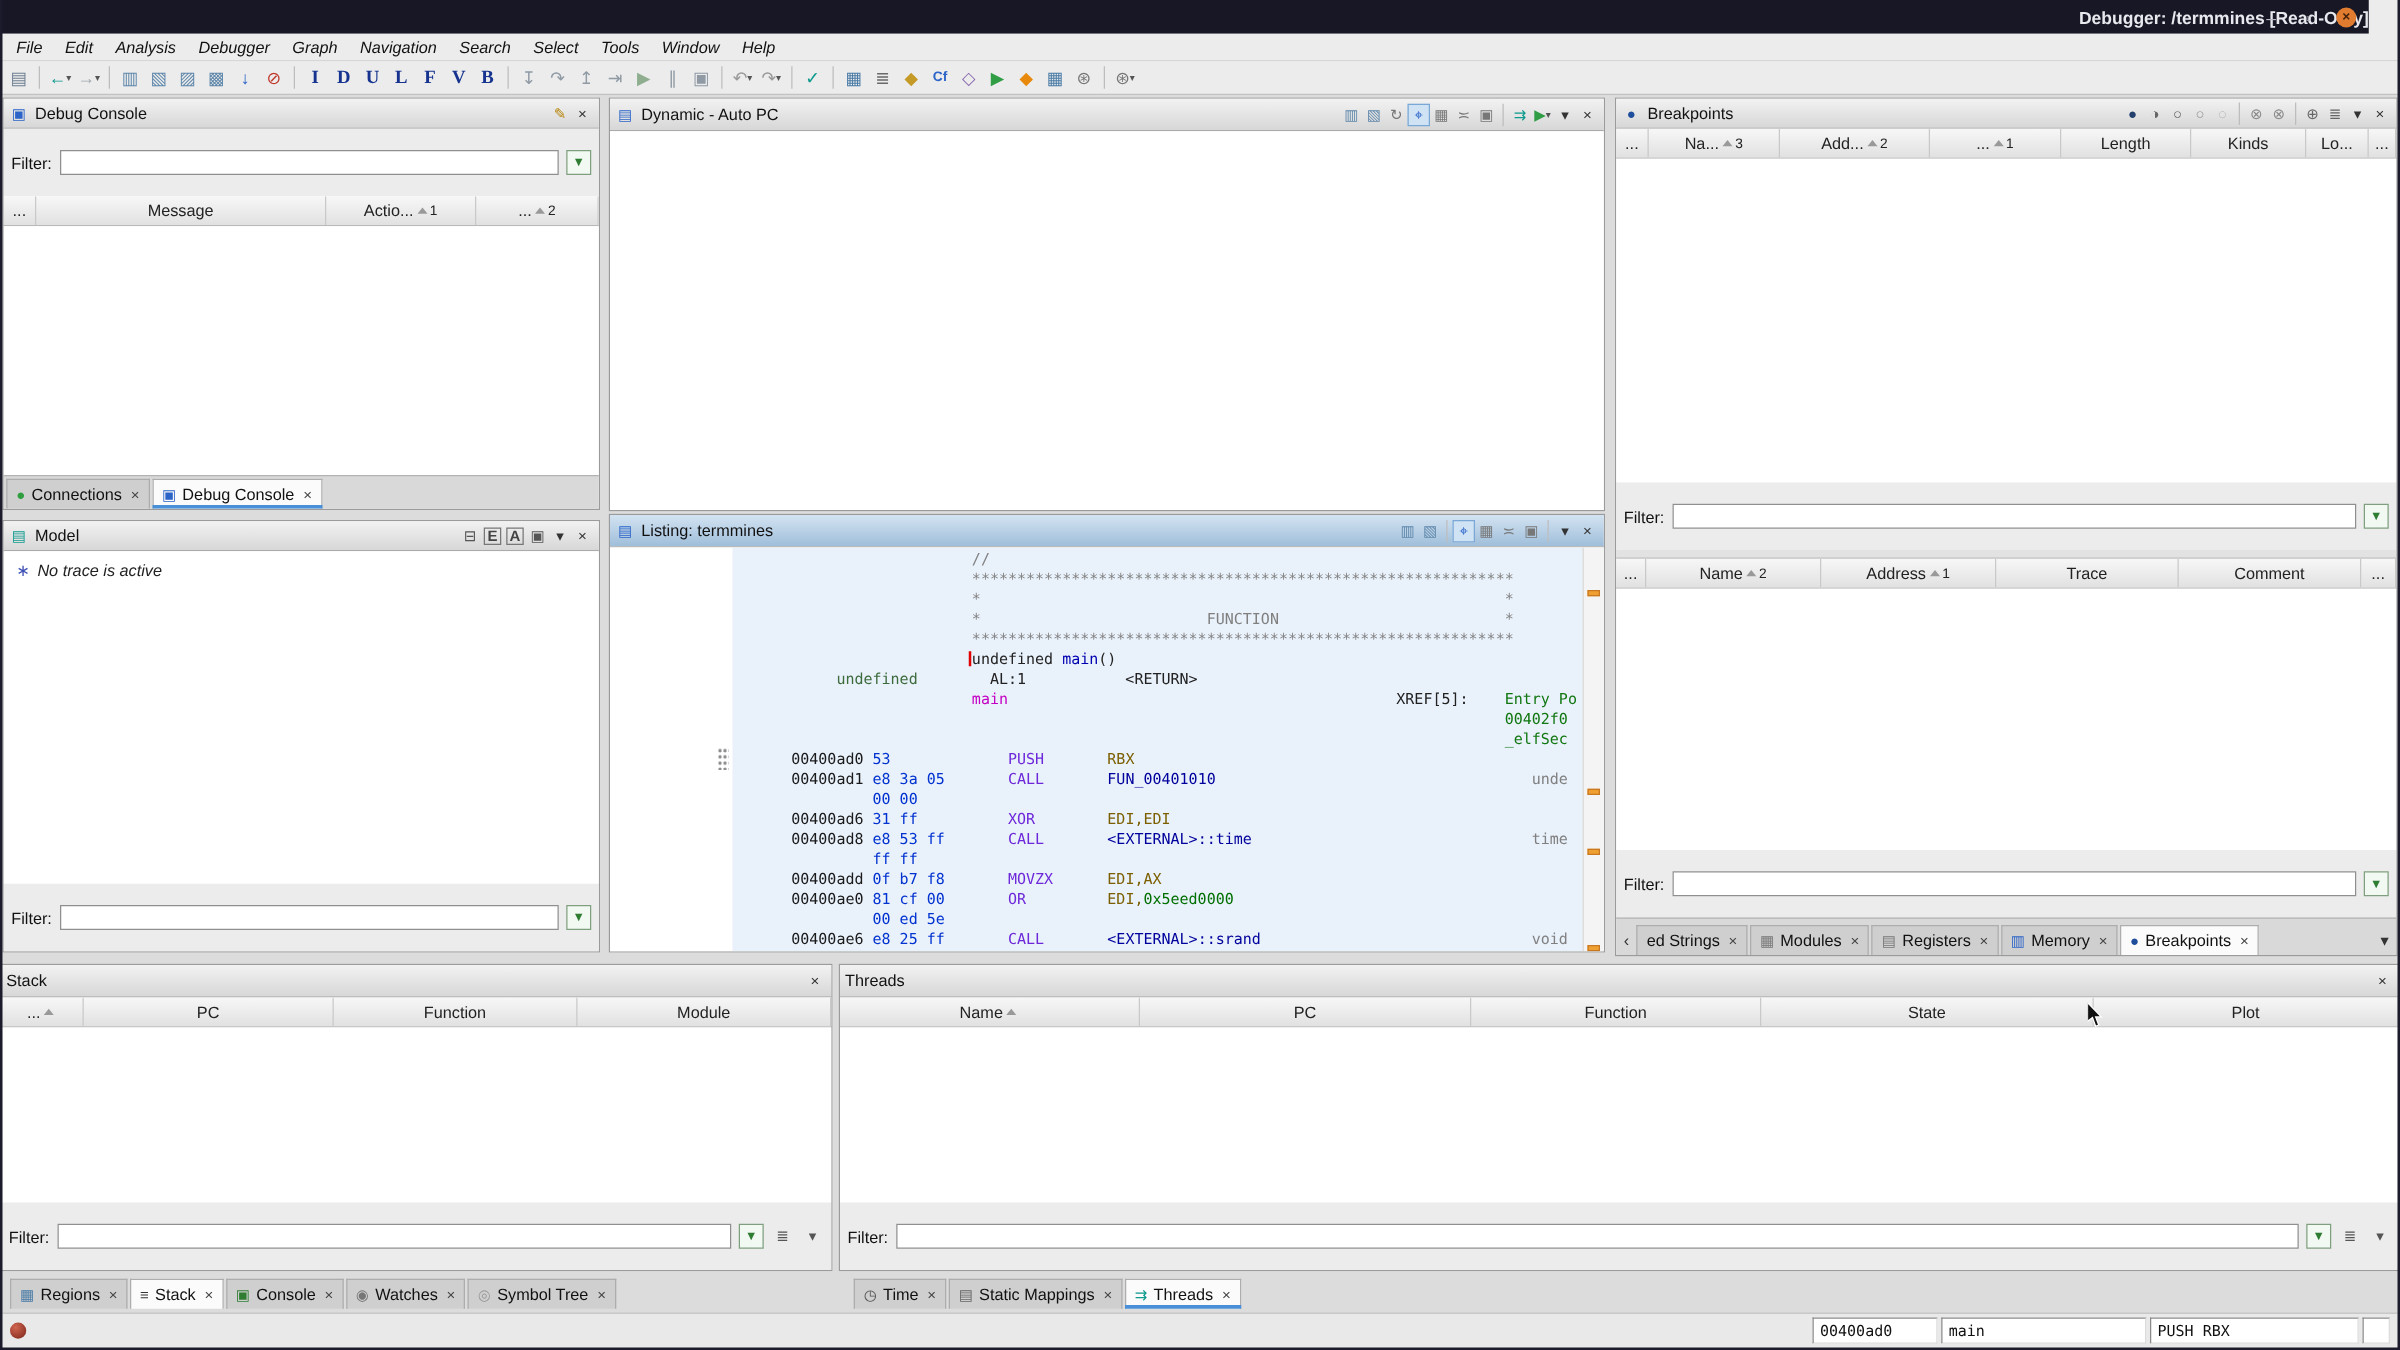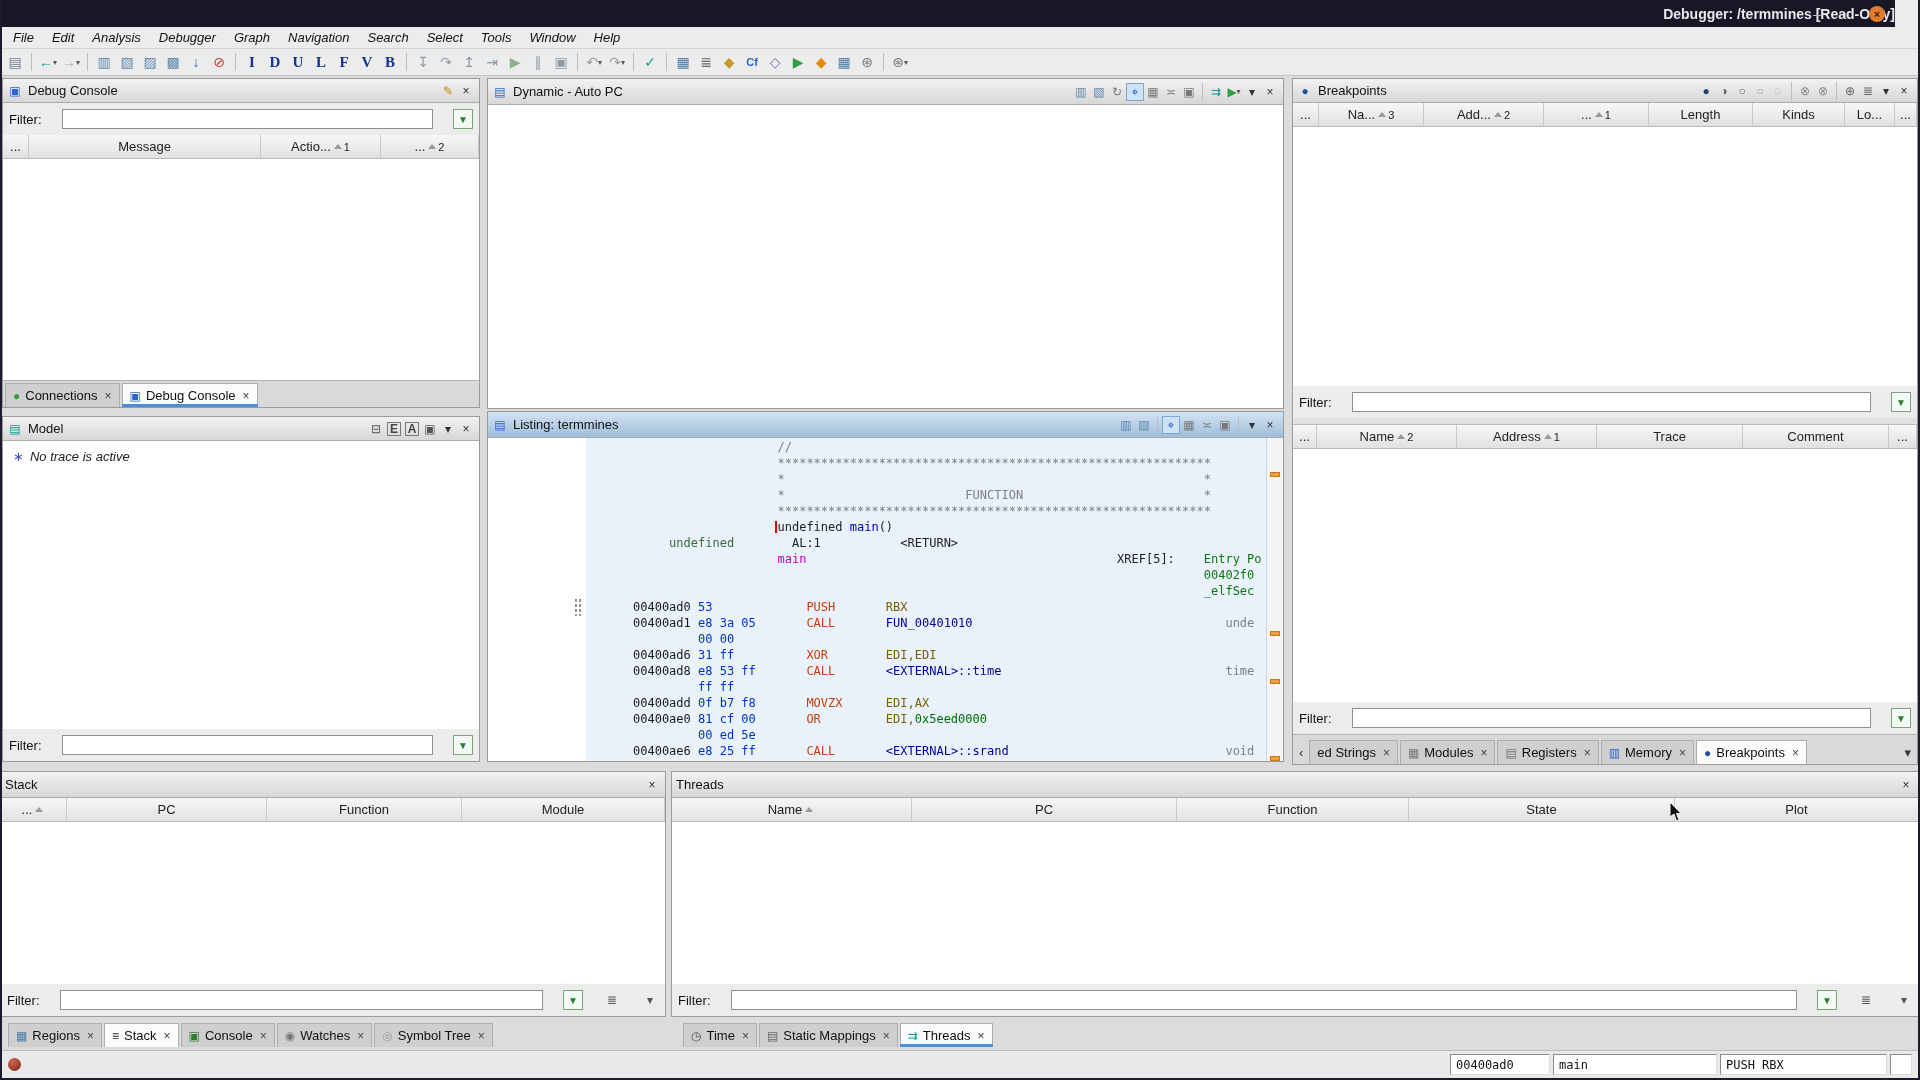--- a/index.html
+++ b/index.html
@@ -39,21 +39,21 @@
   .panel{position:absolute;background:#fff;border:1px solid #9b9b9b;display:flex;flex-direction:column;}
   .ptitle{flex:0 0 24px;display:flex;align-items:center;gap:5px;padding:0 4px;
           background:linear-gradient(#f2f2f2,#d7d7d7);border-bottom:1px solid #ababab;color:#111;}
   .ptitle.focus{background:linear-gradient(#d3e3f2,#9fbeda);}
   .ptitle .ptext{white-space:nowrap;}
   .ptitle .tbtn{height:18px;min-width:18px;}
   .ptitle .tbtn .glyph{font-size:12px;}
   .spacer{flex:1;}
   .ticon{width:16px;height:16px;display:inline-flex;align-items:center;justify-content:center;font-size:12px;}
 
-  .filter-row{flex:0 0 28px;display:flex;align-items:center;gap:20px;padding:6px 6px;background:#ececec;}
+  .filter-row{flex:0 0 28px;display:flex;align-items:center;gap:6px;padding:17px 6px;background:#ececec;}
   .flabel{white-space:nowrap;}
   input.text{flex:1;min-width:0;height:20px;border:1px solid #8f8f8f;background:#fff;
              font:13px "Liberation Sans",sans-serif;padding:0 4px;}
   .filter-btn{width:20px;height:20px;flex:0 0 20px;border:1px solid #7f9f7f;background:#f2f8f2;
               color:#2e7d32;display:inline-flex;align-items:center;justify-content:center;font-size:10px;}
   .mini-btn{width:18px;height:18px;flex:0 0 18px;display:inline-flex;align-items:center;
             justify-content:center;color:#555;font-size:12px;}
   .gobtn{height:22px;padding:0 12px;border:1px solid #8f8f8f;background:linear-gradient(#fdfdfd,#e2e2e2);
          font:13px "Liberation Sans",sans-serif;}
 
@@ -80,21 +80,21 @@
   .lbody{flex:1;display:flex;overflow:hidden;position:relative;background:#fff;}
   .lgutter{flex:0 0 98px;background:#fff;position:relative;}
   .dots{position:absolute;left:86px;top:160px;width:9px;height:18px;
         background-image:radial-gradient(#8f8f8f 1px,transparent 1.4px);background-size:4px 5px;}
   .lcontent{flex:1;background:#e9f1fb;padding:2px 0 0 47px;
             font-family:"DejaVu Sans Mono",monospace;font-size:12px;color:#222;
             overflow:hidden;position:relative;}
   .lline{position:relative;height:16px;}
   .seg{position:absolute;top:0;white-space:pre;}
   .seg.caret::before{content:"";position:absolute;left:-2px;top:1px;bottom:1px;width:2px;background:#e00000;}
-  .addr{color:#1a1a1a}.bytes{color:#0032d0}.mnem{color:#c2410c}.reg{color:#7c6000}
+  .addr{color:#1a1a1a}.bytes{color:#0032d0}.mnem{color:#6d28d9}.reg{color:#7c6000}
   .scalar{color:#007000}.fnref{color:#00009c}.ext{color:#00009c}.label{color:#c400c4}
   .xref{color:#117711}.cmt{color:#808080}.plain{color:#222}.fn{color:#0000b0}.type{color:#3c6b3c}
   .lmargin{flex:0 0 17px;background:#f4f4f4;border-left:1px solid #d5d5d5;position:relative;}
   .mark{position:absolute;left:3px;width:10px;height:5px;background:#f0a030;border:1px solid #c87820;}
 
   
   #p-console{left:2px;top:78px;width:478px;height:330px;}
   #p-model{left:2px;top:416px;width:478px;height:346px;}
   #p-dynamic{left:487px;top:78px;width:797px;height:331px;}
   #p-listing{left:487px;top:411px;width:797px;height:351px;}

